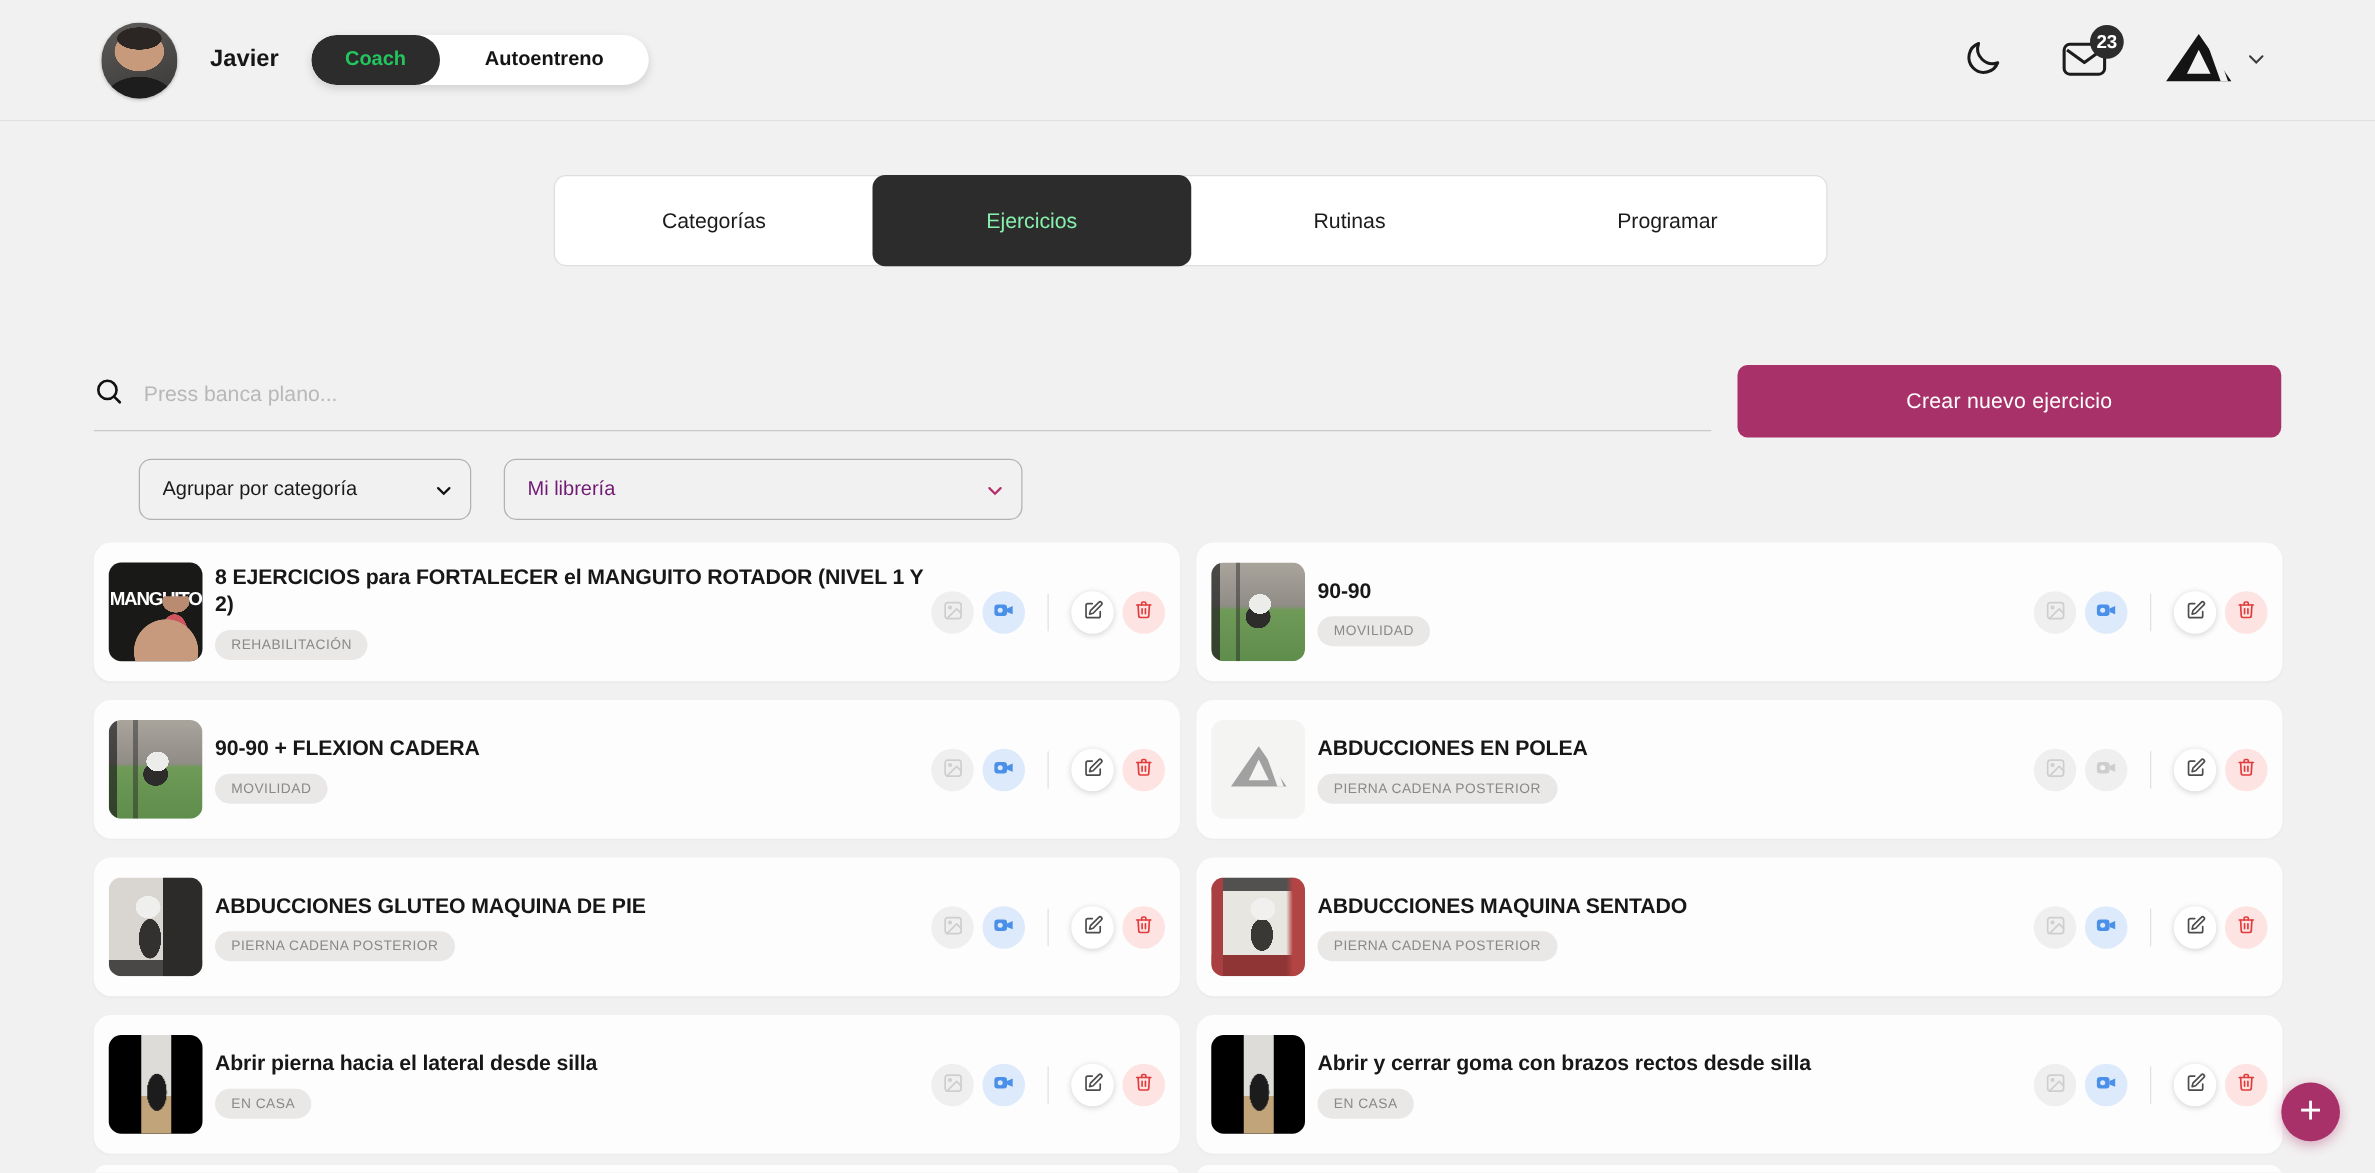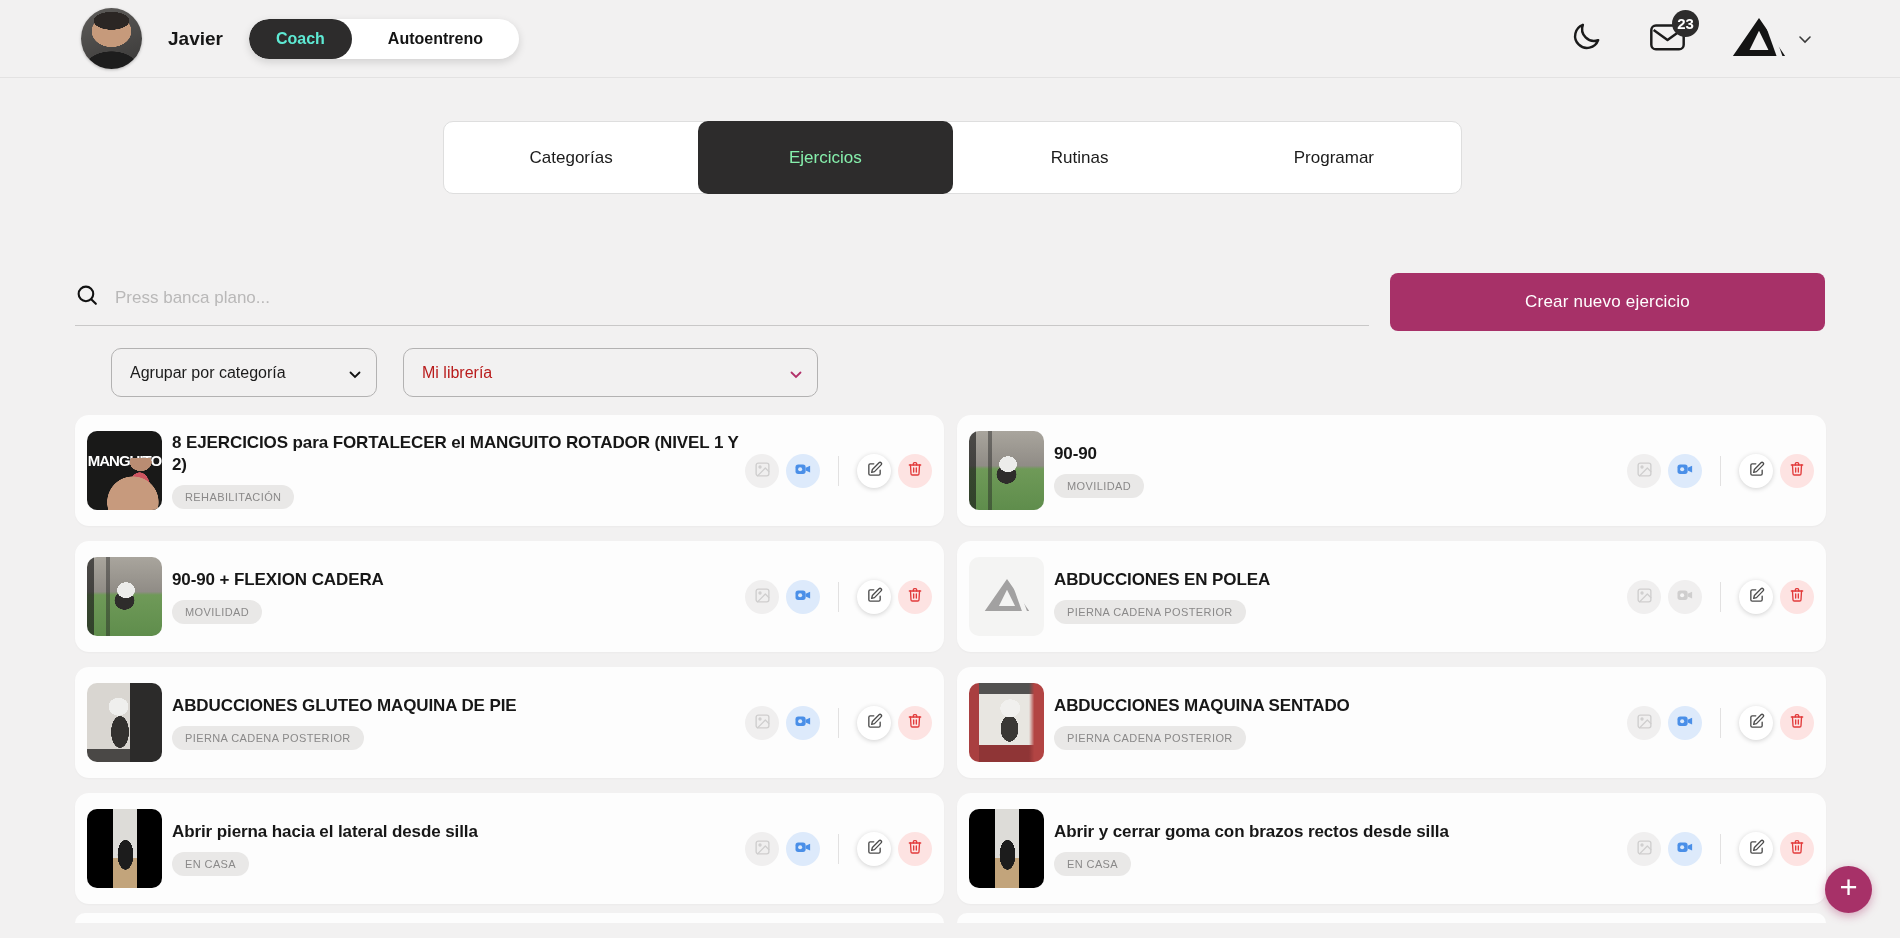--- a/index.html
+++ b/index.html
@@ -4,21 +4,21 @@
 <style>
   * { box-sizing: border-box; margin: 0; padding: 0; }
   html,body { width:1900px; height:938px; overflow:hidden; }
   body {
     font-family: "Liberation Sans", sans-serif;
     background:#f2f1f1;
     color:#1c1c1c;
   }
   
   header {
-    height:78px; display:flex; align-items:center;
+    height:97px; display:flex; align-items:center;
     padding:0 88px 0 81px;
     border-bottom:1px solid #e3e2e2;
   }
   .user-block { display:flex; align-items:center; gap:26px; }
   .avatar {
     width:61px; height:61px; border-radius:50%; cursor:pointer;
     background:
       radial-gradient(ellipse 18px 9px at 50% 21%, #2b2624 98%, transparent),
       radial-gradient(ellipse 20px 16px at 50% 38%, #c69a7b 98%, transparent),
       radial-gradient(ellipse 28px 19px at 50% 102%, #1d1d1d 98%, transparent),
@@ -29,21 +29,21 @@
   .mode-toggle {
     display:flex; align-items:center; background:#fff; border-radius:999px;
     box-shadow:0 3px 8px rgba(0,0,0,.14); overflow:hidden;
   }
   .mode-toggle .seg {
     border:none; background:transparent; cursor:pointer;
     font-family:inherit; font-size:16px; font-weight:700; color:#141414;
     padding:11px 36px;
   }
   .mode-toggle .seg.active {
-    background:#2d2c2c; color:#5eead4; border-radius:999px; padding:11px 27px;
+    background:#2d2c2c; color:#22c55e; border-radius:999px; padding:11px 27px;
   }
   .header-right { margin-left:auto; display:flex; align-items:center; gap:46px; }
   .icon-btn { background:none; border:none; cursor:pointer; position:relative; display:flex; align-items:center; }
   .badge {
     position:absolute; top:-11px; right:-13px; width:27px; height:27px;
     background:#2d2c2c; color:#fff; border-radius:50%;
     font-size:15px; font-weight:700; display:flex; align-items:center; justify-content:center;
   }
   .brand-wrap { display:flex; align-items:center; gap:12px; cursor:pointer; }
   
@@ -77,21 +77,21 @@
   
   .filters { display:flex; gap:26px; margin:17px 0 0 75px;padding-left:36px; }
   .select-wrap { position:relative; }
   .select-wrap select {
     appearance:none; -webkit-appearance:none;
     height:49px; border:1.4px solid #b3b2b2; border-radius:10px;
     background:transparent; font-family:inherit; font-size:16px;
     padding:0 44px 0 18px; cursor:pointer; color:#1b1b1b; outline:none;
   }
   .select-wrap.group select { width:266px; }
-  .select-wrap.library select { width:415px; color:#b91c1c; }
+  .select-wrap.library select { width:415px; color:#701a75; }
   .select-chevron { position:absolute; right:16px; top:17px; pointer-events:none; }
   
   .grid {
     display:grid; grid-template-columns:869px 869px; gap:15px 13px;
     margin:18px 0 0 75px;
   }
   .card {
     height:111px; background:#fdfdfd; border-radius:14px;
     display:flex; align-items:center; padding:0 12px 0 12px;
     box-shadow:0 1px 2px rgba(0,0,0,.03);

